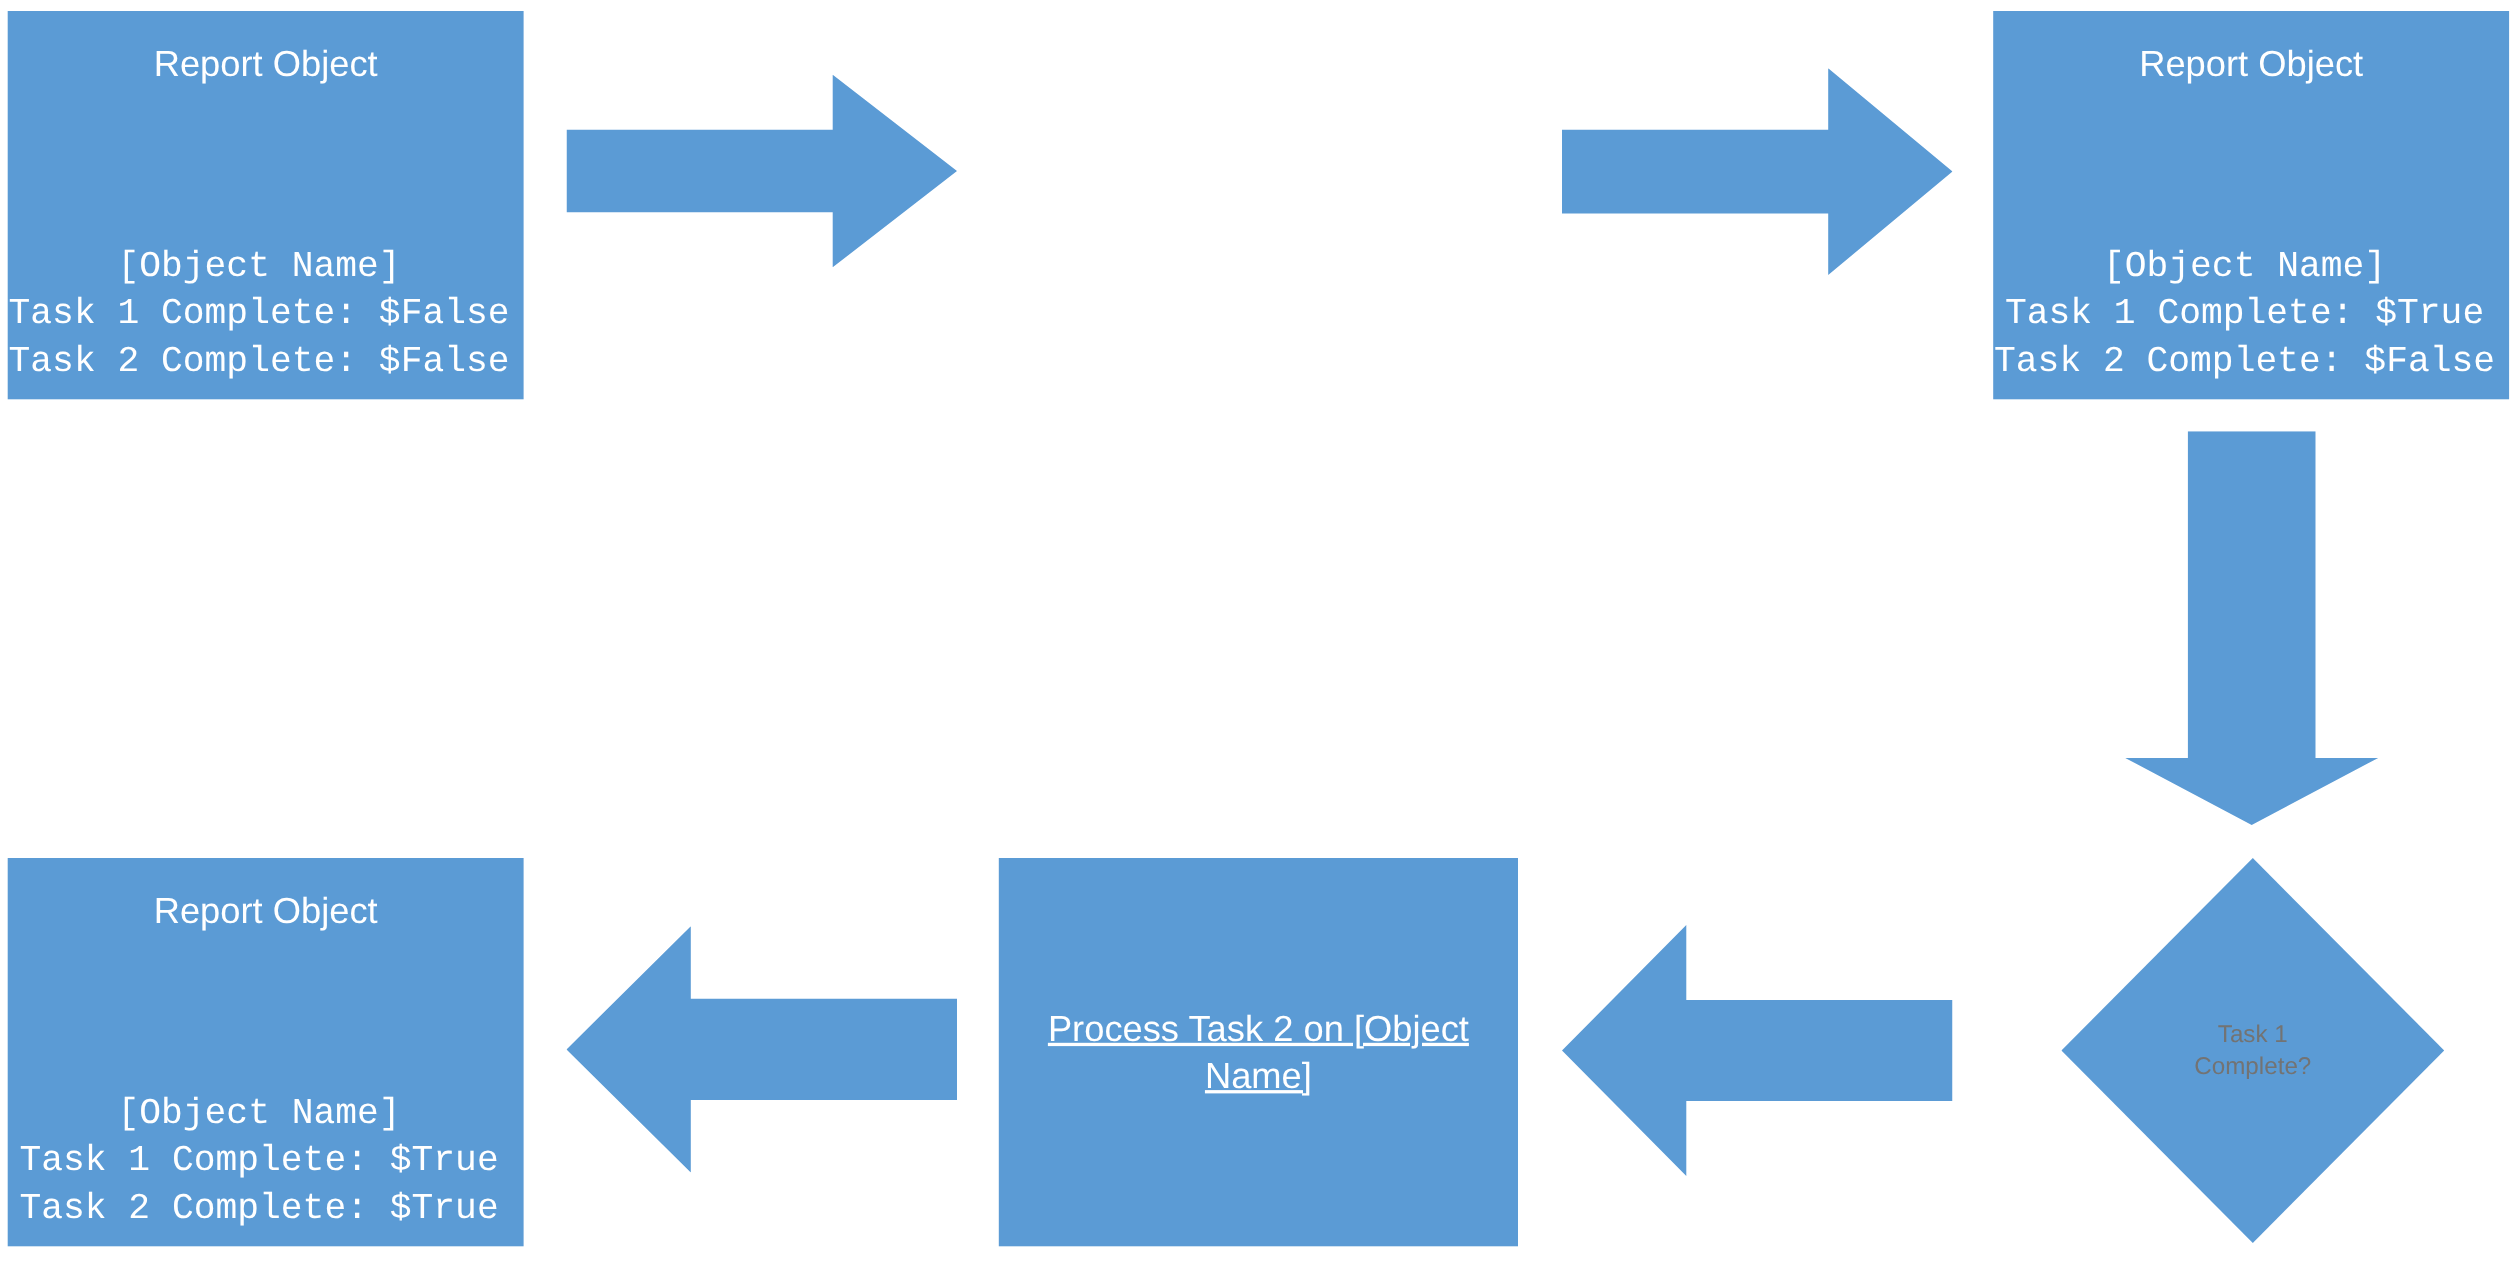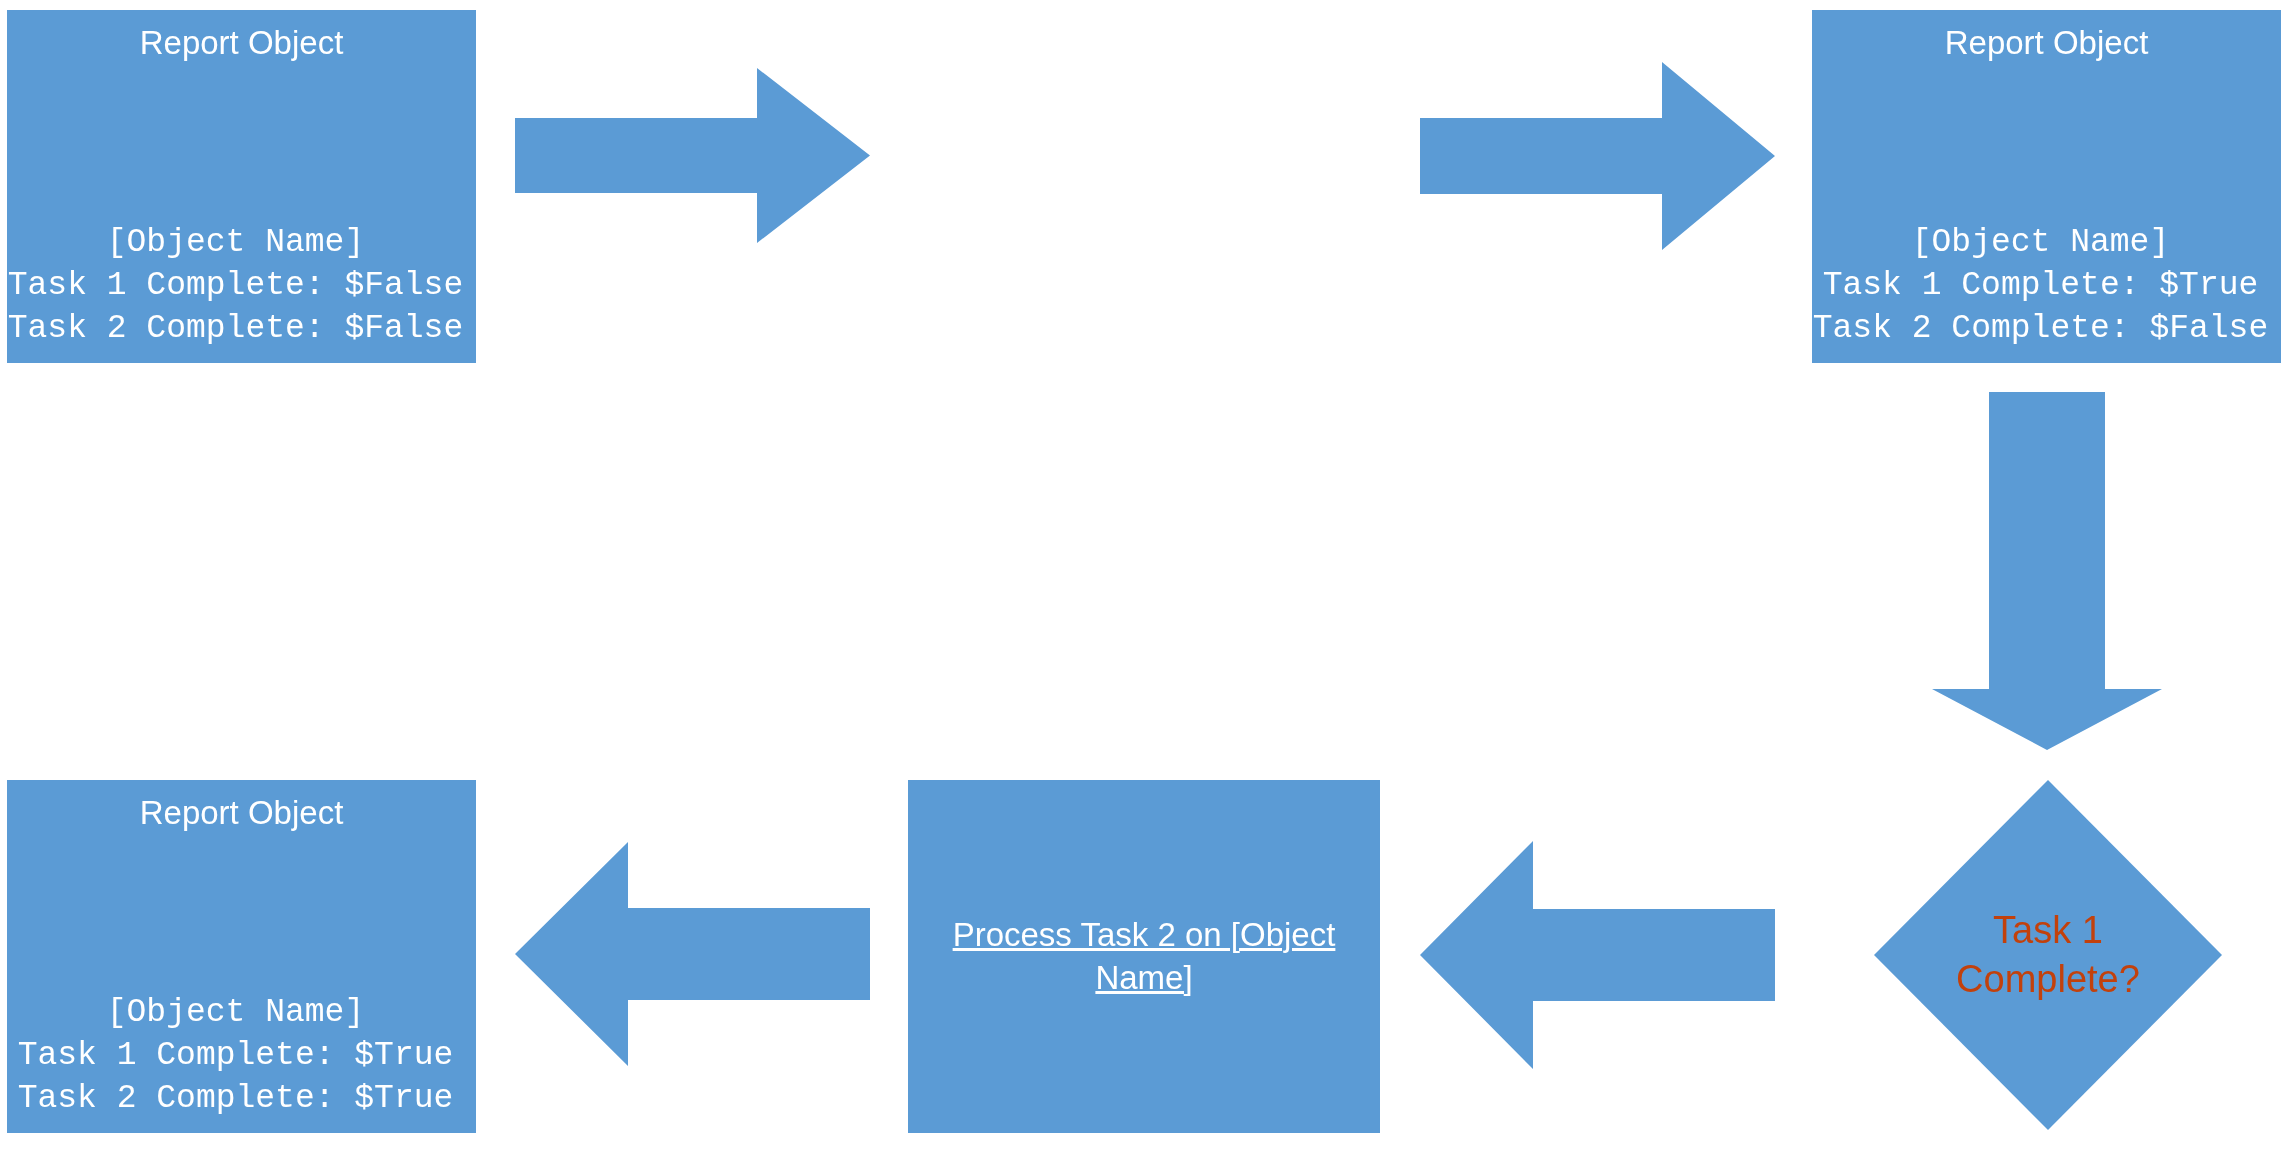--- a/index.html
+++ b/index.html
@@ -25,20 +25,21 @@
     align-items: center;
     text-align: center;
     line-height: 1.30;
   }
   .report-box {
     padding-top: 12px;
   }
   .report-title {
     font-size: 33px;
     width: 100%;
+    margin-top: 15px;
   }
   .report-body {
     position: absolute;
     left: 0;
     right: 12px;
     bottom: 12px;
     font-size: 33px;
     white-space: pre-line;
     font-family: Liberation Mono, monospace;
   }
@@ -55,22 +56,22 @@
   .diamond-shape {
     position: absolute;
     inset: 0;
   }
   .diamond-label {
     position: absolute;
     inset: 0;
     display: flex;
     align-items: center;
     justify-content: center;
-    color: #c2410c;
-    font-size: 38px;
+    color: #737373;
+    font-size: 22px;
     text-align: center;
     line-height: 1.30;
     white-space: pre-line;
   }
   .arrow {
     position: absolute;
   }
   .arrow svg { display: block; }
 </style>
 </head>

